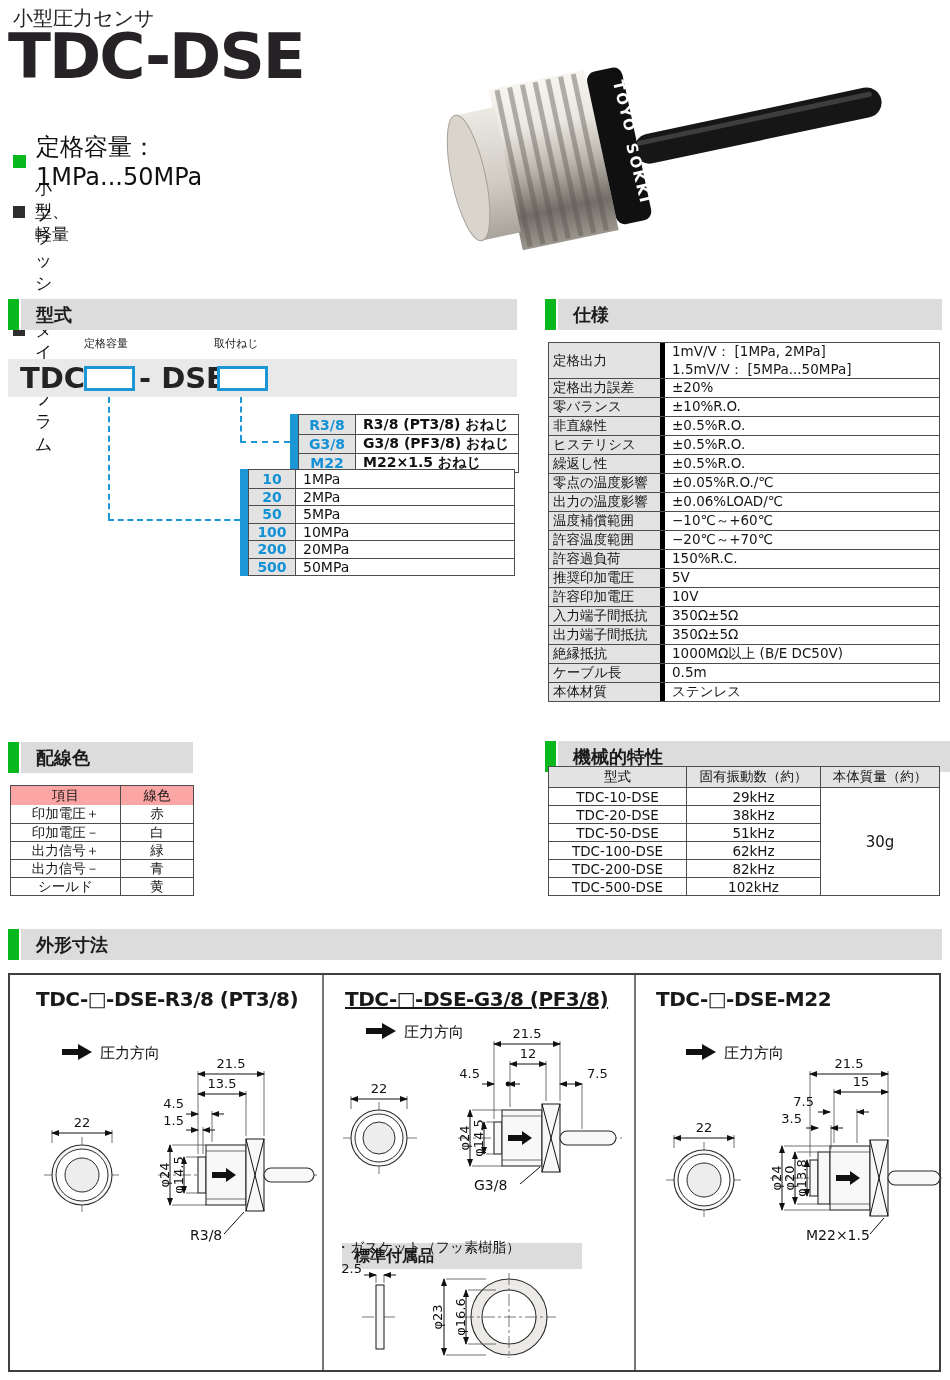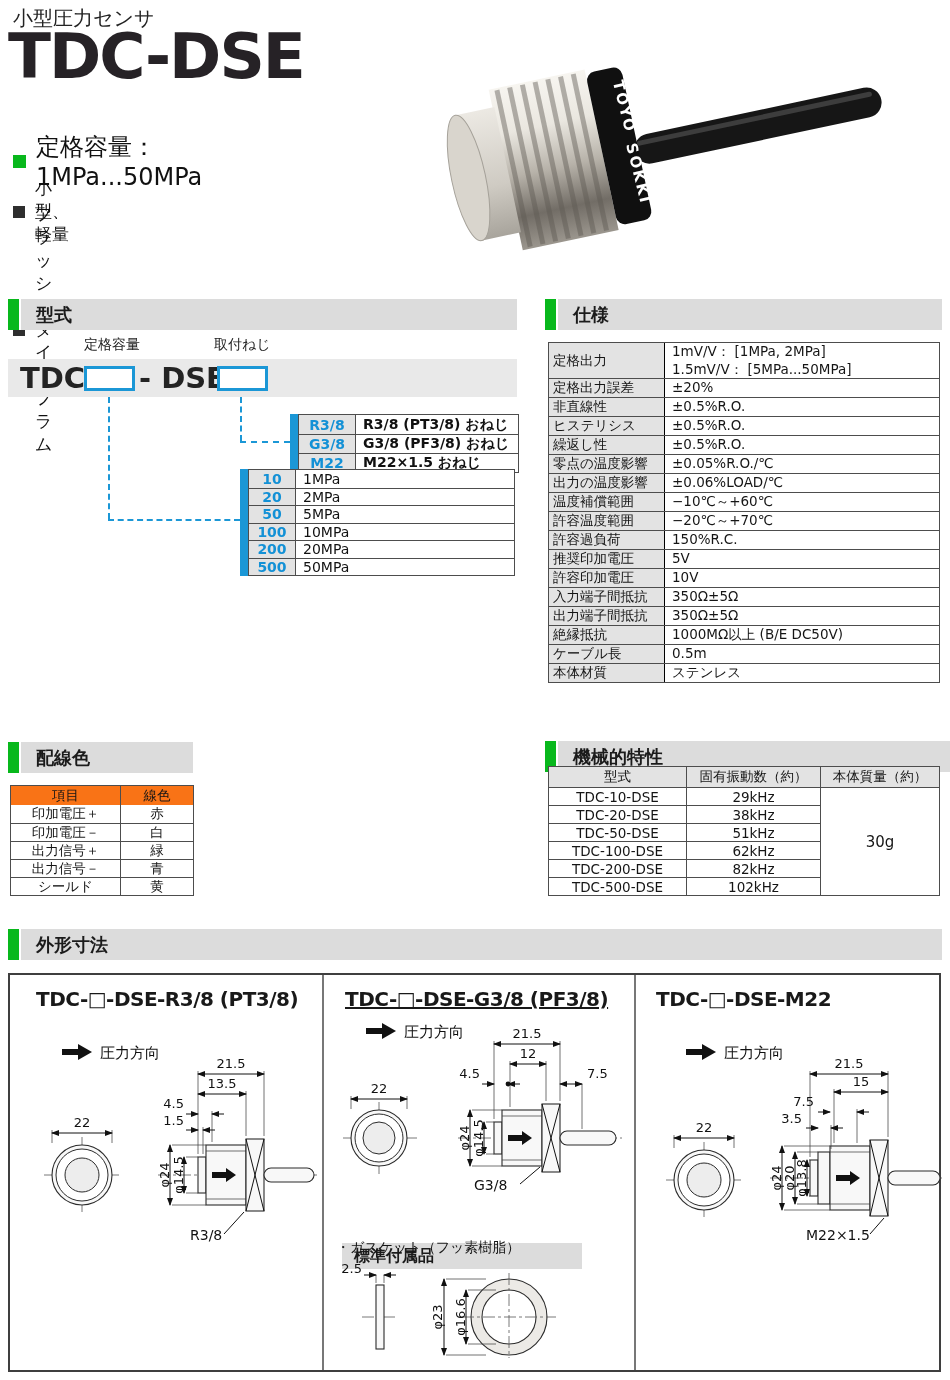--- a/index.html
+++ b/index.html
@@ -21,21 +21,21 @@
   .f2 .ftext, .f3 .ftext { font-size:17px; }
   .photo { position:absolute; left:385px; top:25px; width:560px; height:235px; }
 
   
   .sec-h { position:absolute; height:31px; background:#dcdcdc; }
   .sec-h .bar { position:absolute; left:0; top:0; width:13px; height:100%;
                 background:#08b81c; border-right:2px solid #fff; }
   .sec-h .sec-label { line-height:31px; padding-left:28px; font-size:18px; font-weight:bold; color:#1b1b1b; }
 
   
-  .m-lab { position:absolute; font-size:14px; color:#222; }
+  .m-lab { position:absolute; font-size:11px; color:#222; }
   .m-band { position:absolute; left:8px; top:359px; width:509px; height:38px; background:#e9e9e9; }
   .m-prefix { position:absolute; left:12px; top:0; font-size:29px; font-weight:800; line-height:38px; color:#232323;}
   .m-middle { position:absolute; left:131px; top:0; font-size:29px; font-weight:800; line-height:38px; color:#232323;}
   .code-box { position:absolute; top:7px; width:51px; height:25px; border:3px solid #1b97d6; background:#fff; }
   .cb1 { left:76px; } .cb2 { left:209px; }
   .dash-v { position:absolute; width:0; border-left:2px dashed #1b97d6; }
   .dash-h { position:absolute; height:0; border-top:2px dashed #1b97d6; }
 
   .ct { position:absolute; display:flex; }
   .ct-bar { width:8px; background:#1b97d6; }
@@ -49,34 +49,34 @@
   .ct-screw .ct-code { width:57px; }
   .ct-screw .ct-desc { width:162px;font-weight:bold; }
   .ct-cap .ct-row { height:17.5px; }
   .ct-cap .ct-code { width:47px; }
   .ct-cap .ct-desc { width:218px; }
 
   
   .spec-table { position:absolute; left:548px; top:342px; width:392px; border:1px solid #4d4d4d; }
   .spec-row { display:flex; min-height:18px; }
   .spec-row + .spec-row { border-top:1px solid #4d4d4d; }
-  .spec-lab { width:116px; background:#e3e3e3; border-right:1px solid #000000; font-size:13.5px;
+  .spec-lab { width:116px; background:#e3e3e3; border-right:5px solid #000000; font-size:13.5px;
               padding:0 4px; display:flex; align-items:center; color:#151515; }
   .spec-val { flex:1; font-size:13.5px; padding:0 7px; display:flex; align-items:center;
               white-space:pre-line; color:#151515; line-height:17.5px; }
 
   
   .wire-table { position:absolute; left:10px; top:785px; width:184px; border:1px solid #4d4d4d; }
   .w-row { display:flex; height:18px; }
   .w-row + .w-row { border-top:1px solid #4d4d4d; }
   .w-row.head { height:19px; }
   .w-c1 { width:110px; border-right:1px solid #4d4d4d; }
   .w-c2 { flex:1; }
   .w-cell { font-size:13.5px; display:flex; align-items:center; justify-content:center; color:#151515; }
-  .w-row.head .w-cell { background:#f97316; }
+  .w-row.head .w-cell { background:#fca5a5; }
 
   
   .mech { position:absolute; left:548px; top:766px; width:392px; border:1px solid #4d4d4d;
           display:grid; grid-template-columns:137px 134px 1fr; grid-template-rows:20px repeat(6,18px); }
   .mc { font-size:13.5px; display:flex; align-items:center; justify-content:center; color:#151515; }
   .mc.hd { background:#e3e3e3; }
   .mc.bl { border-left:1px solid #4d4d4d; }
   .mc.bt { border-top:1px solid #4d4d4d;text-align:center; }
   .mech-row { display:contents; }
   .mass-cell { grid-column:3; grid-row:2 / span 6; border-left:1px solid #4d4d4d; border-top:1px solid #4d4d4d;
@@ -247,20 +247,24 @@
         <div class="spec-lab">定格出力</div>
         <div class="spec-val">1mV/V： [1MPa, 2MPa]
 1.5mV/V： [5MPa...50MPa]</div>
       </div>
 
       <div class="spec-row">
         <div class="spec-lab">定格出力誤差</div>
         <div class="spec-val">±20%</div>
       </div>
 
+      <div class="spec-row">
+        <div class="spec-lab">零バランス</div>
+        <div class="spec-val">±10%R.O.</div>
+      </div>
 
       <div class="spec-row">
         <div class="spec-lab">非直線性</div>
         <div class="spec-val">±0.5%R.O.</div>
       </div>
 
       <div class="spec-row">
         <div class="spec-lab">ヒステリシス</div>
         <div class="spec-val">±0.5%R.O.</div>
       </div>

